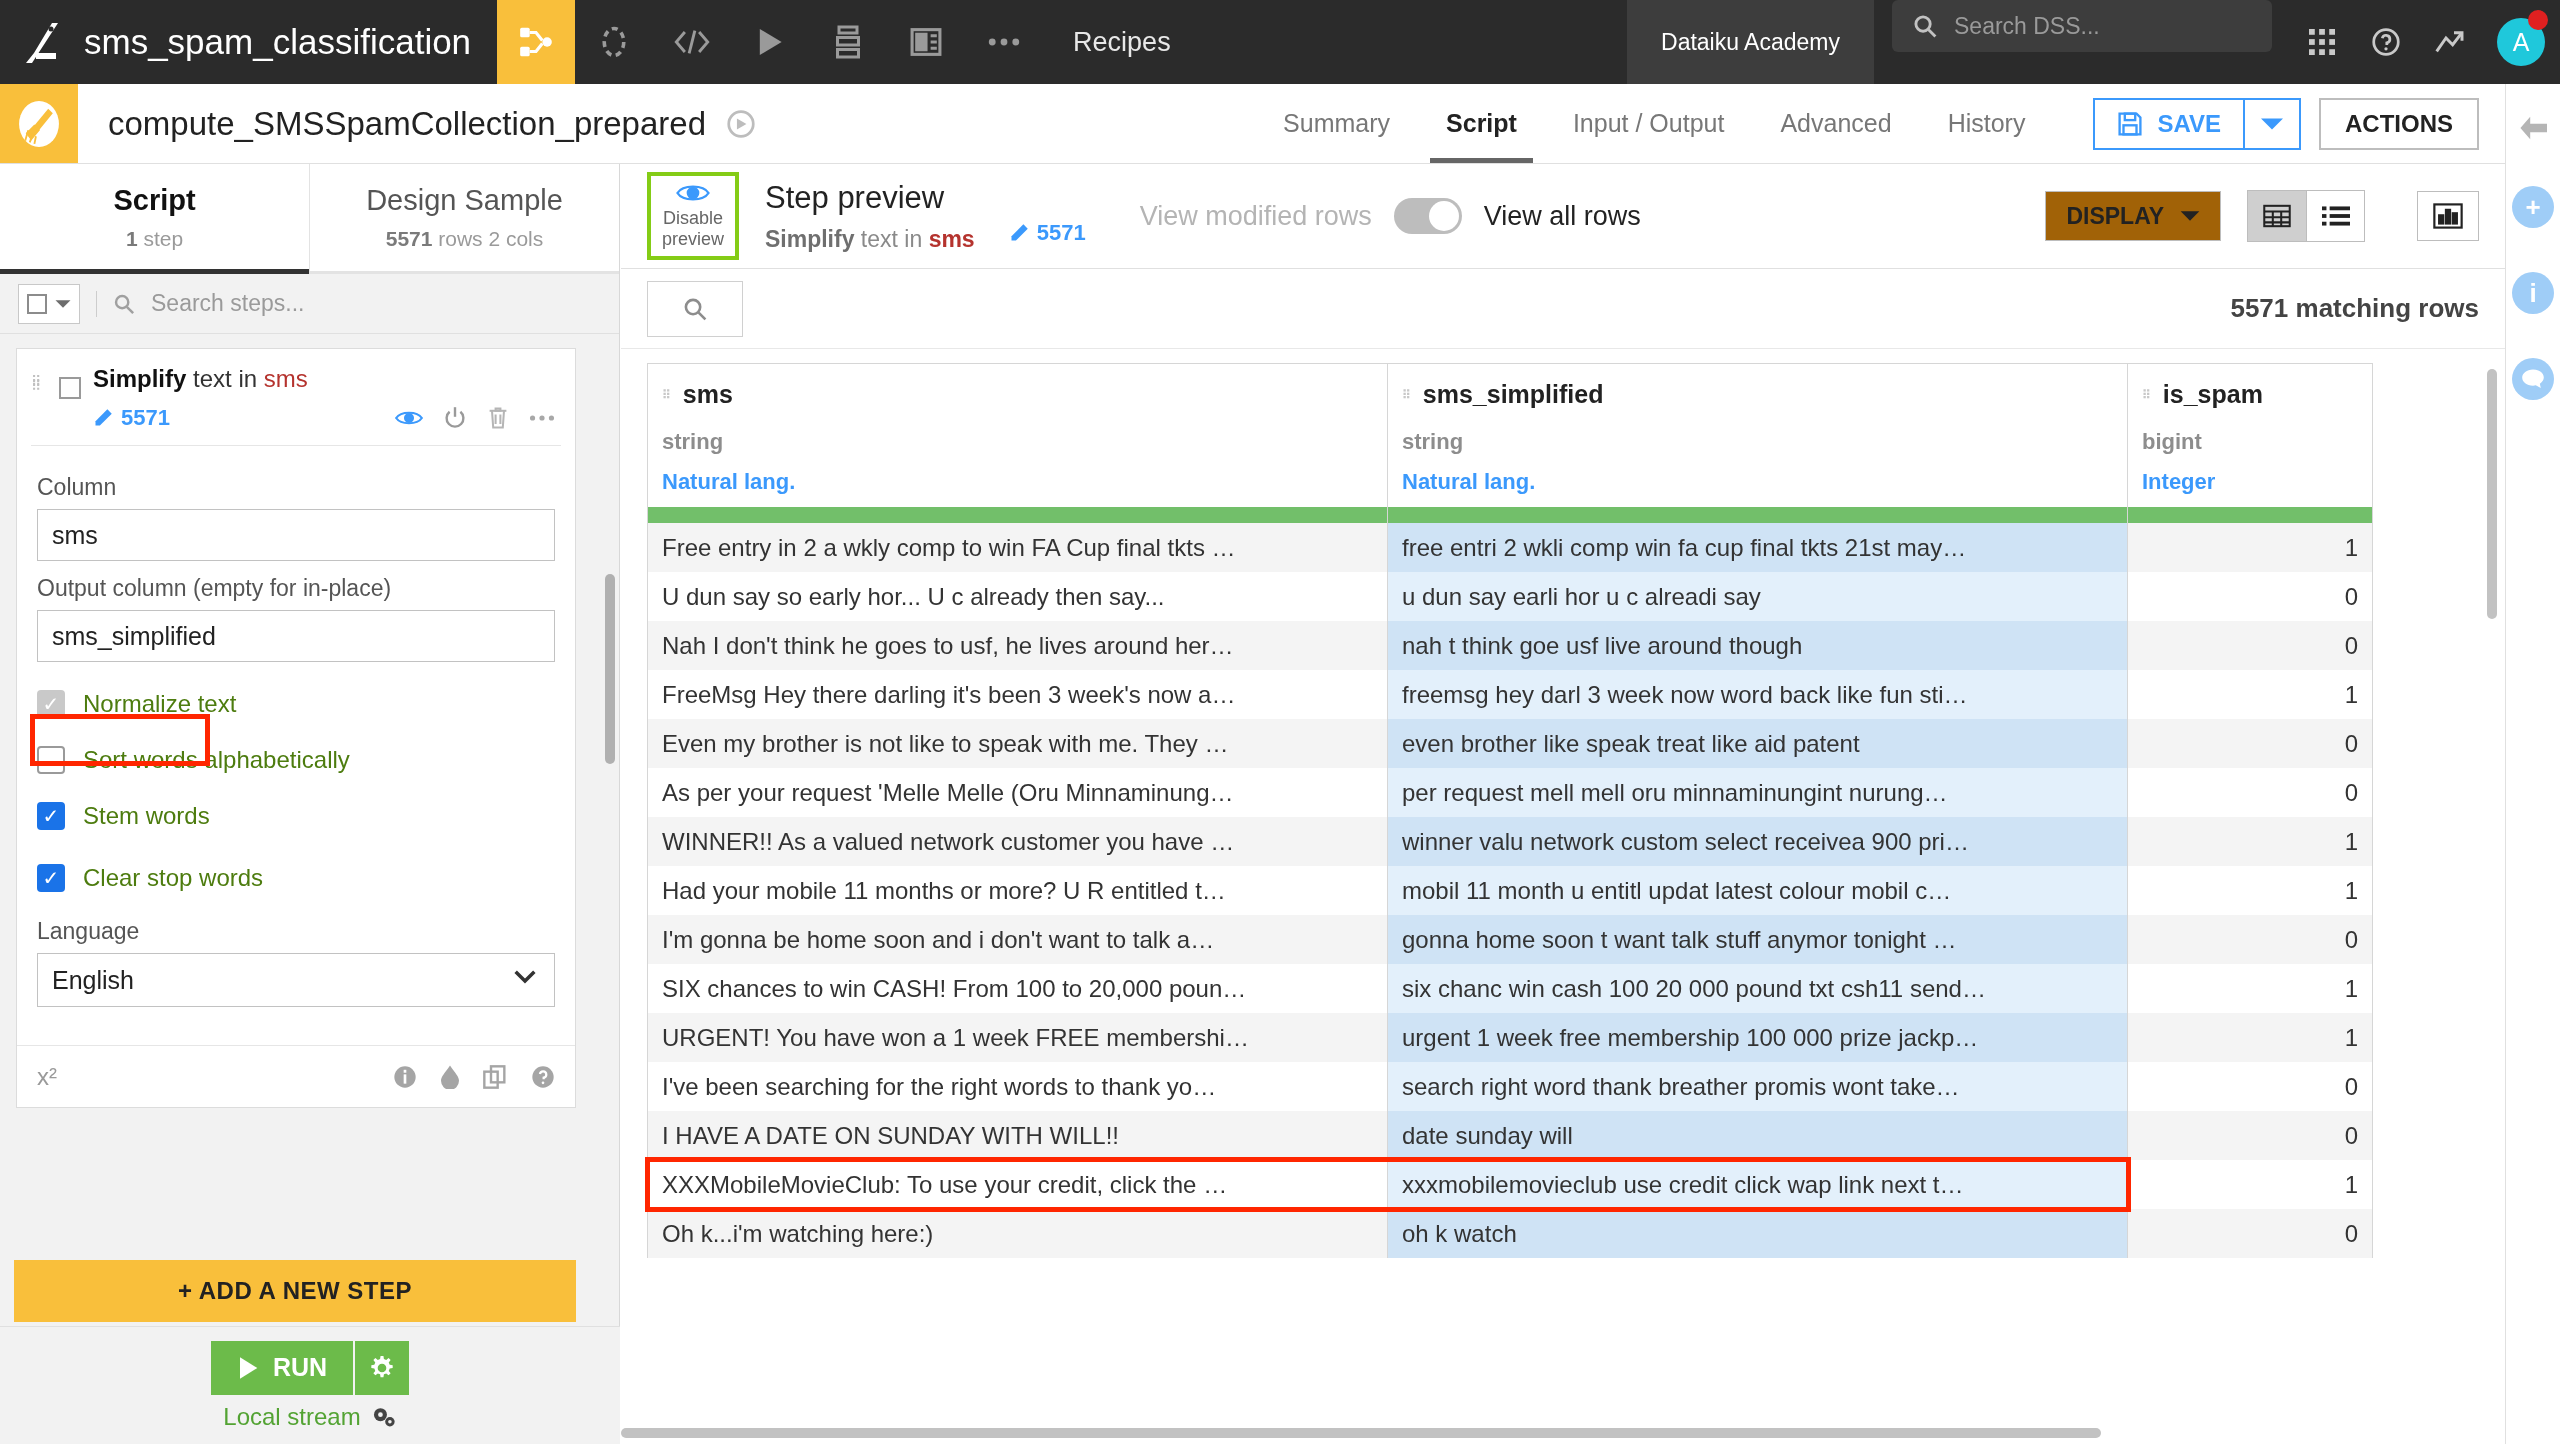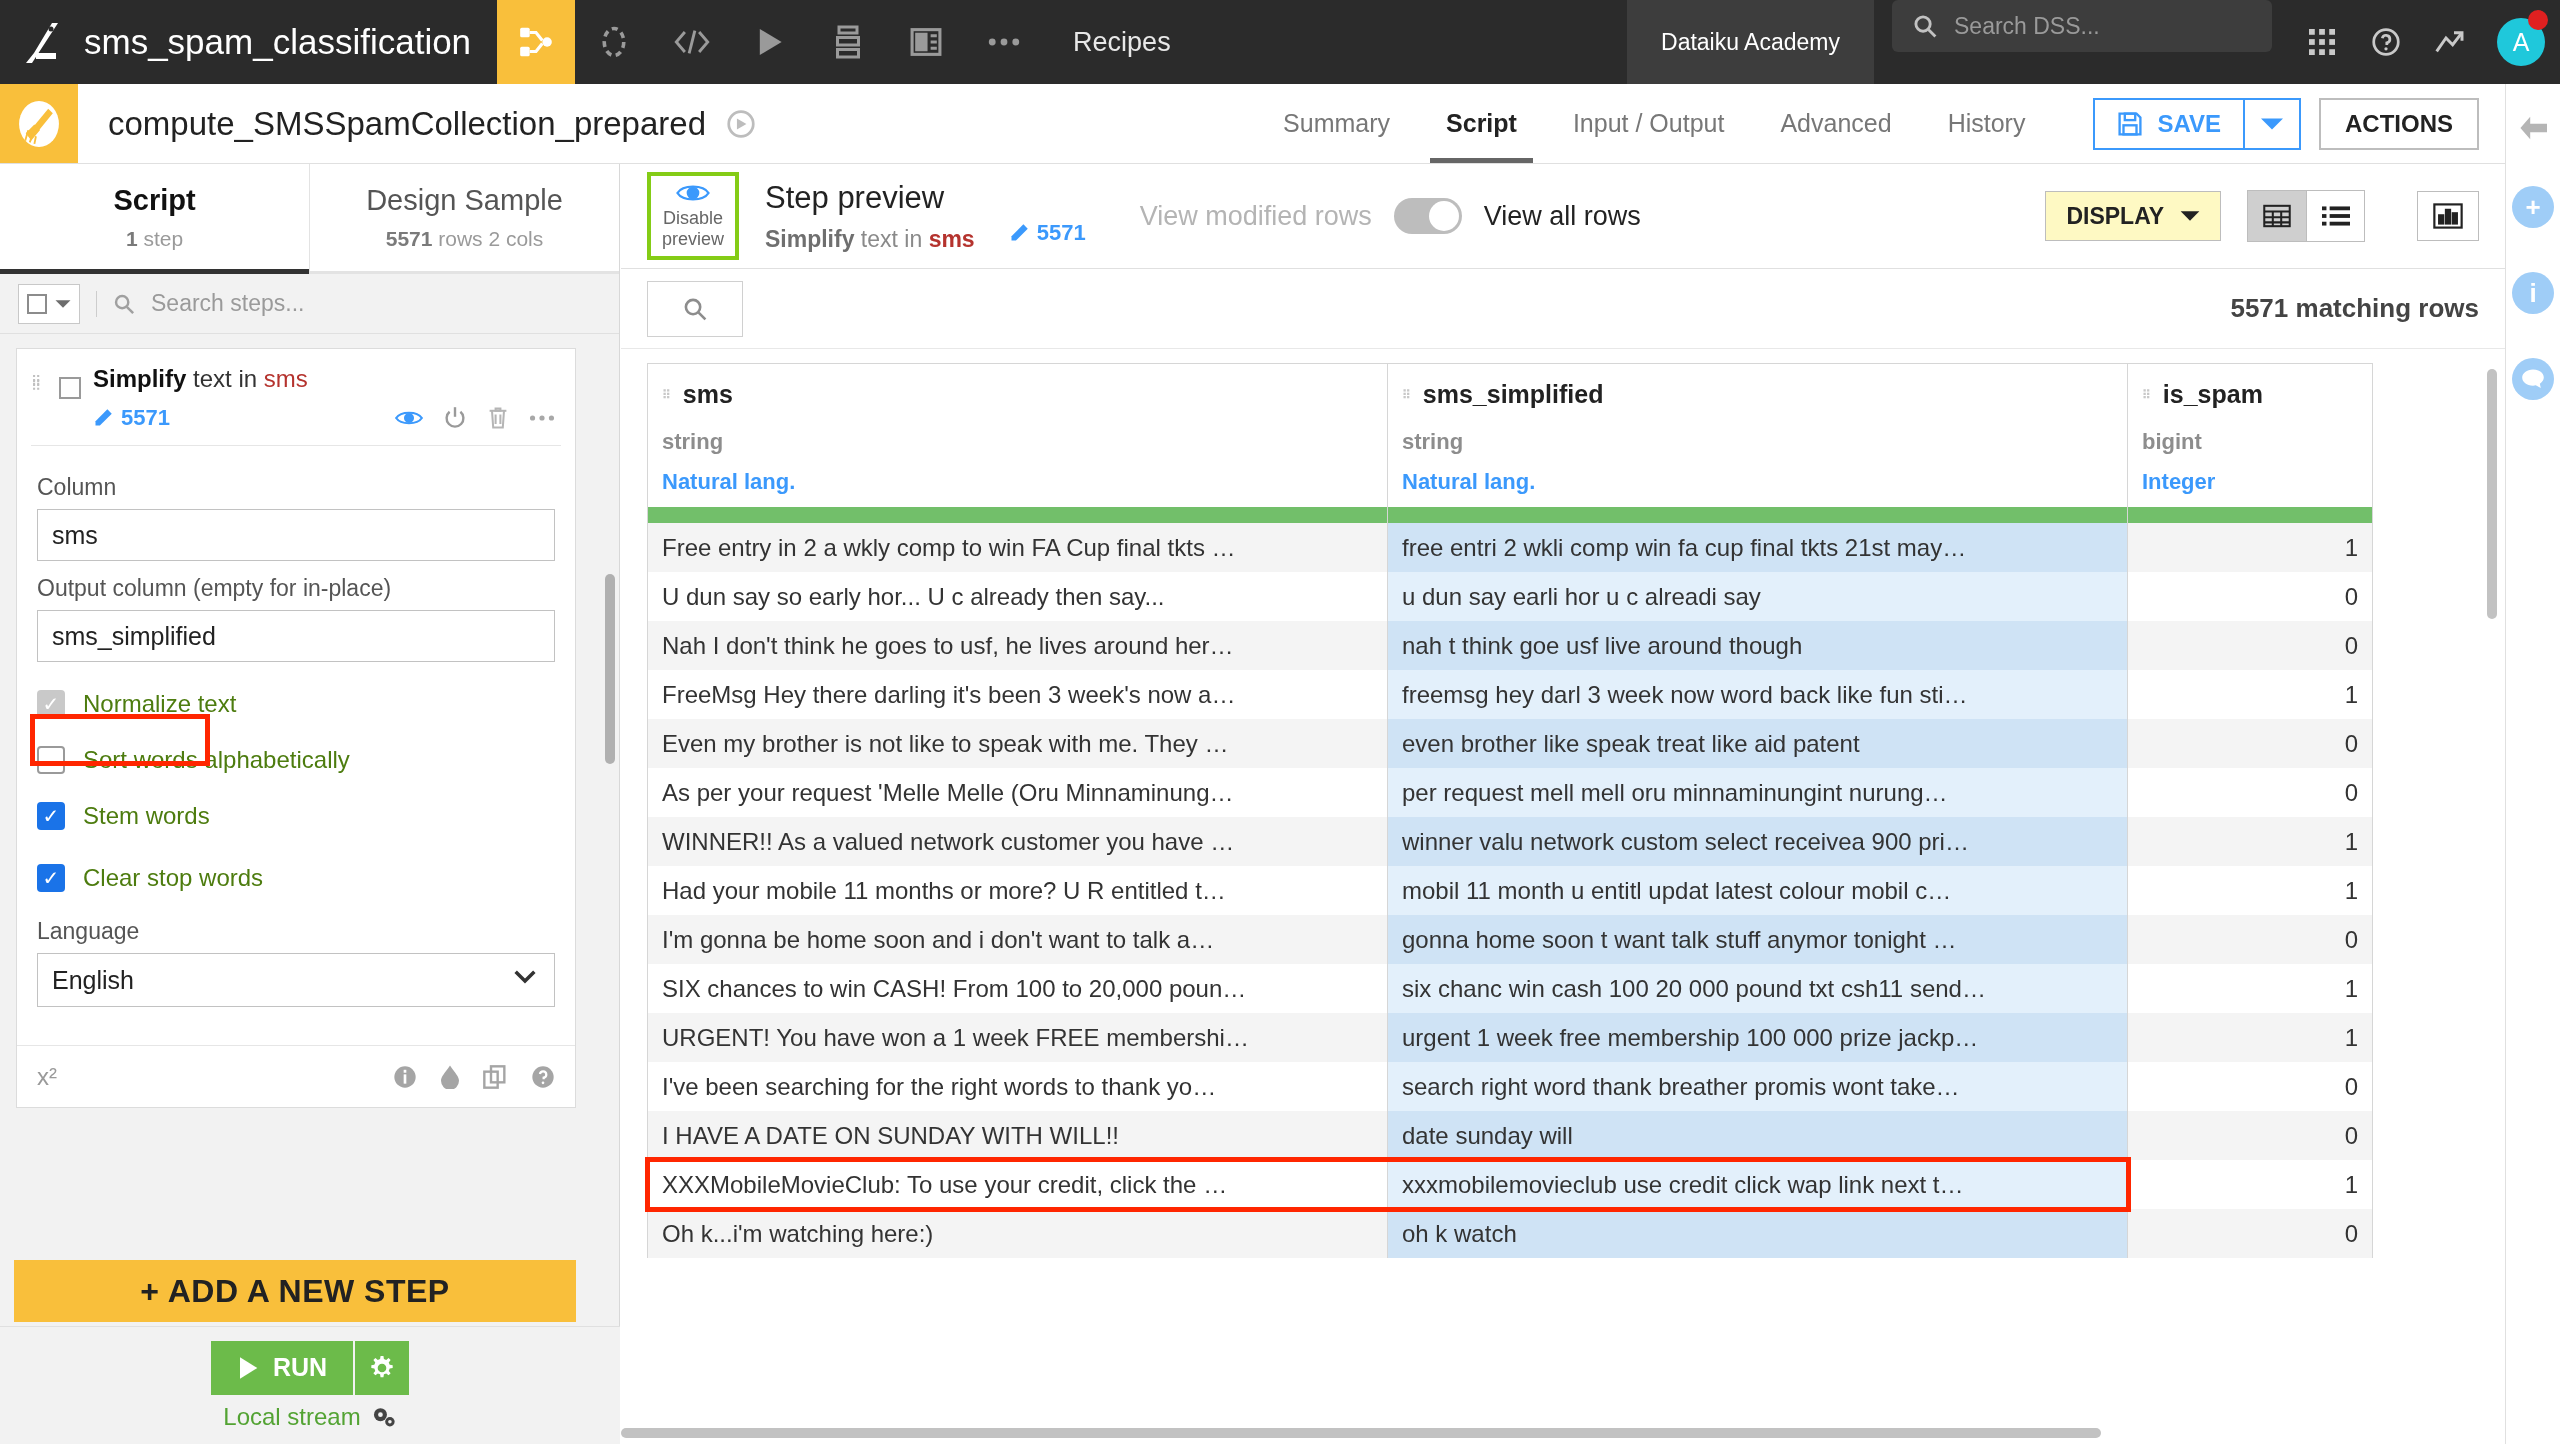--- a/index.html
+++ b/index.html
@@ -185,21 +185,21 @@
     border-top: 1px solid #e6e6e6; margin: 20px 0 0 0;
     height: 62px; display: flex; align-items: center; justify-content: space-between;
     padding: 0 20px;
   }
   .x2 { font-size: 24px; color: #9a9a9a; }
   .foot-icons { display: flex; align-items: center; gap: 24px; color: #a5a5a5; }
 
   .add-step-btn {
     position: absolute; bottom: 122px; left: 14px; width: 562px; height: 62px;
     background: #f9bf3b; border: 0; cursor: pointer;
-    font-size: 32px; font-weight: bold; color: #222; font-family: inherit;
+    font-size: 24px; font-weight: bold; color: #222; font-family: inherit;
     letter-spacing: 0.5px;
   }
   .run-area {
     position: absolute; bottom: 0; left: 0; width: 620px; height: 118px;
     background: #f2f2f2; border-top: 1px solid #e0e0e0;
     display: flex; flex-direction: column; align-items: center; justify-content: center; gap: 8px;
   }
   .run-row { display: flex; }
   .run-btn {
     background: #6cbb4a; color: #fff; border: 0; cursor: pointer;
@@ -244,21 +244,21 @@
     width: 68px; height: 36px; border-radius: 18px; background: #bdbdbd;
     position: relative; cursor: pointer;
   }
   .switch .knob {
     position: absolute; top: 3px; right: 3px; width: 30px; height: 30px;
     border-radius: 50%; background: #fff;
   }
   .pb-spacer { flex: 1; }
   .display-btn {
     display: flex; align-items: center; gap: 16px;
-    border: 1px solid #bdbdbd; background: #fef9c3; height: 50px; padding: 0 20px;
+    border: 1px solid #bdbdbd; background: #a16207; height: 50px; padding: 0 20px;
     font-size: 23px; font-weight: bold; color: #222; cursor: pointer; font-family: inherit;
   }
   .viewgroup { display: flex; border: 1px solid #bdbdbd; }
   .view-btn {
     width: 58px; height: 50px; background: #fff; border: 0; cursor: pointer;
     display: flex; align-items: center; justify-content: center;
   }
   .view-btn.active { background: #cfcfcf; }
   .view-btn + .view-btn { border-left: 1px solid #bdbdbd; }
   .chart-btn {

